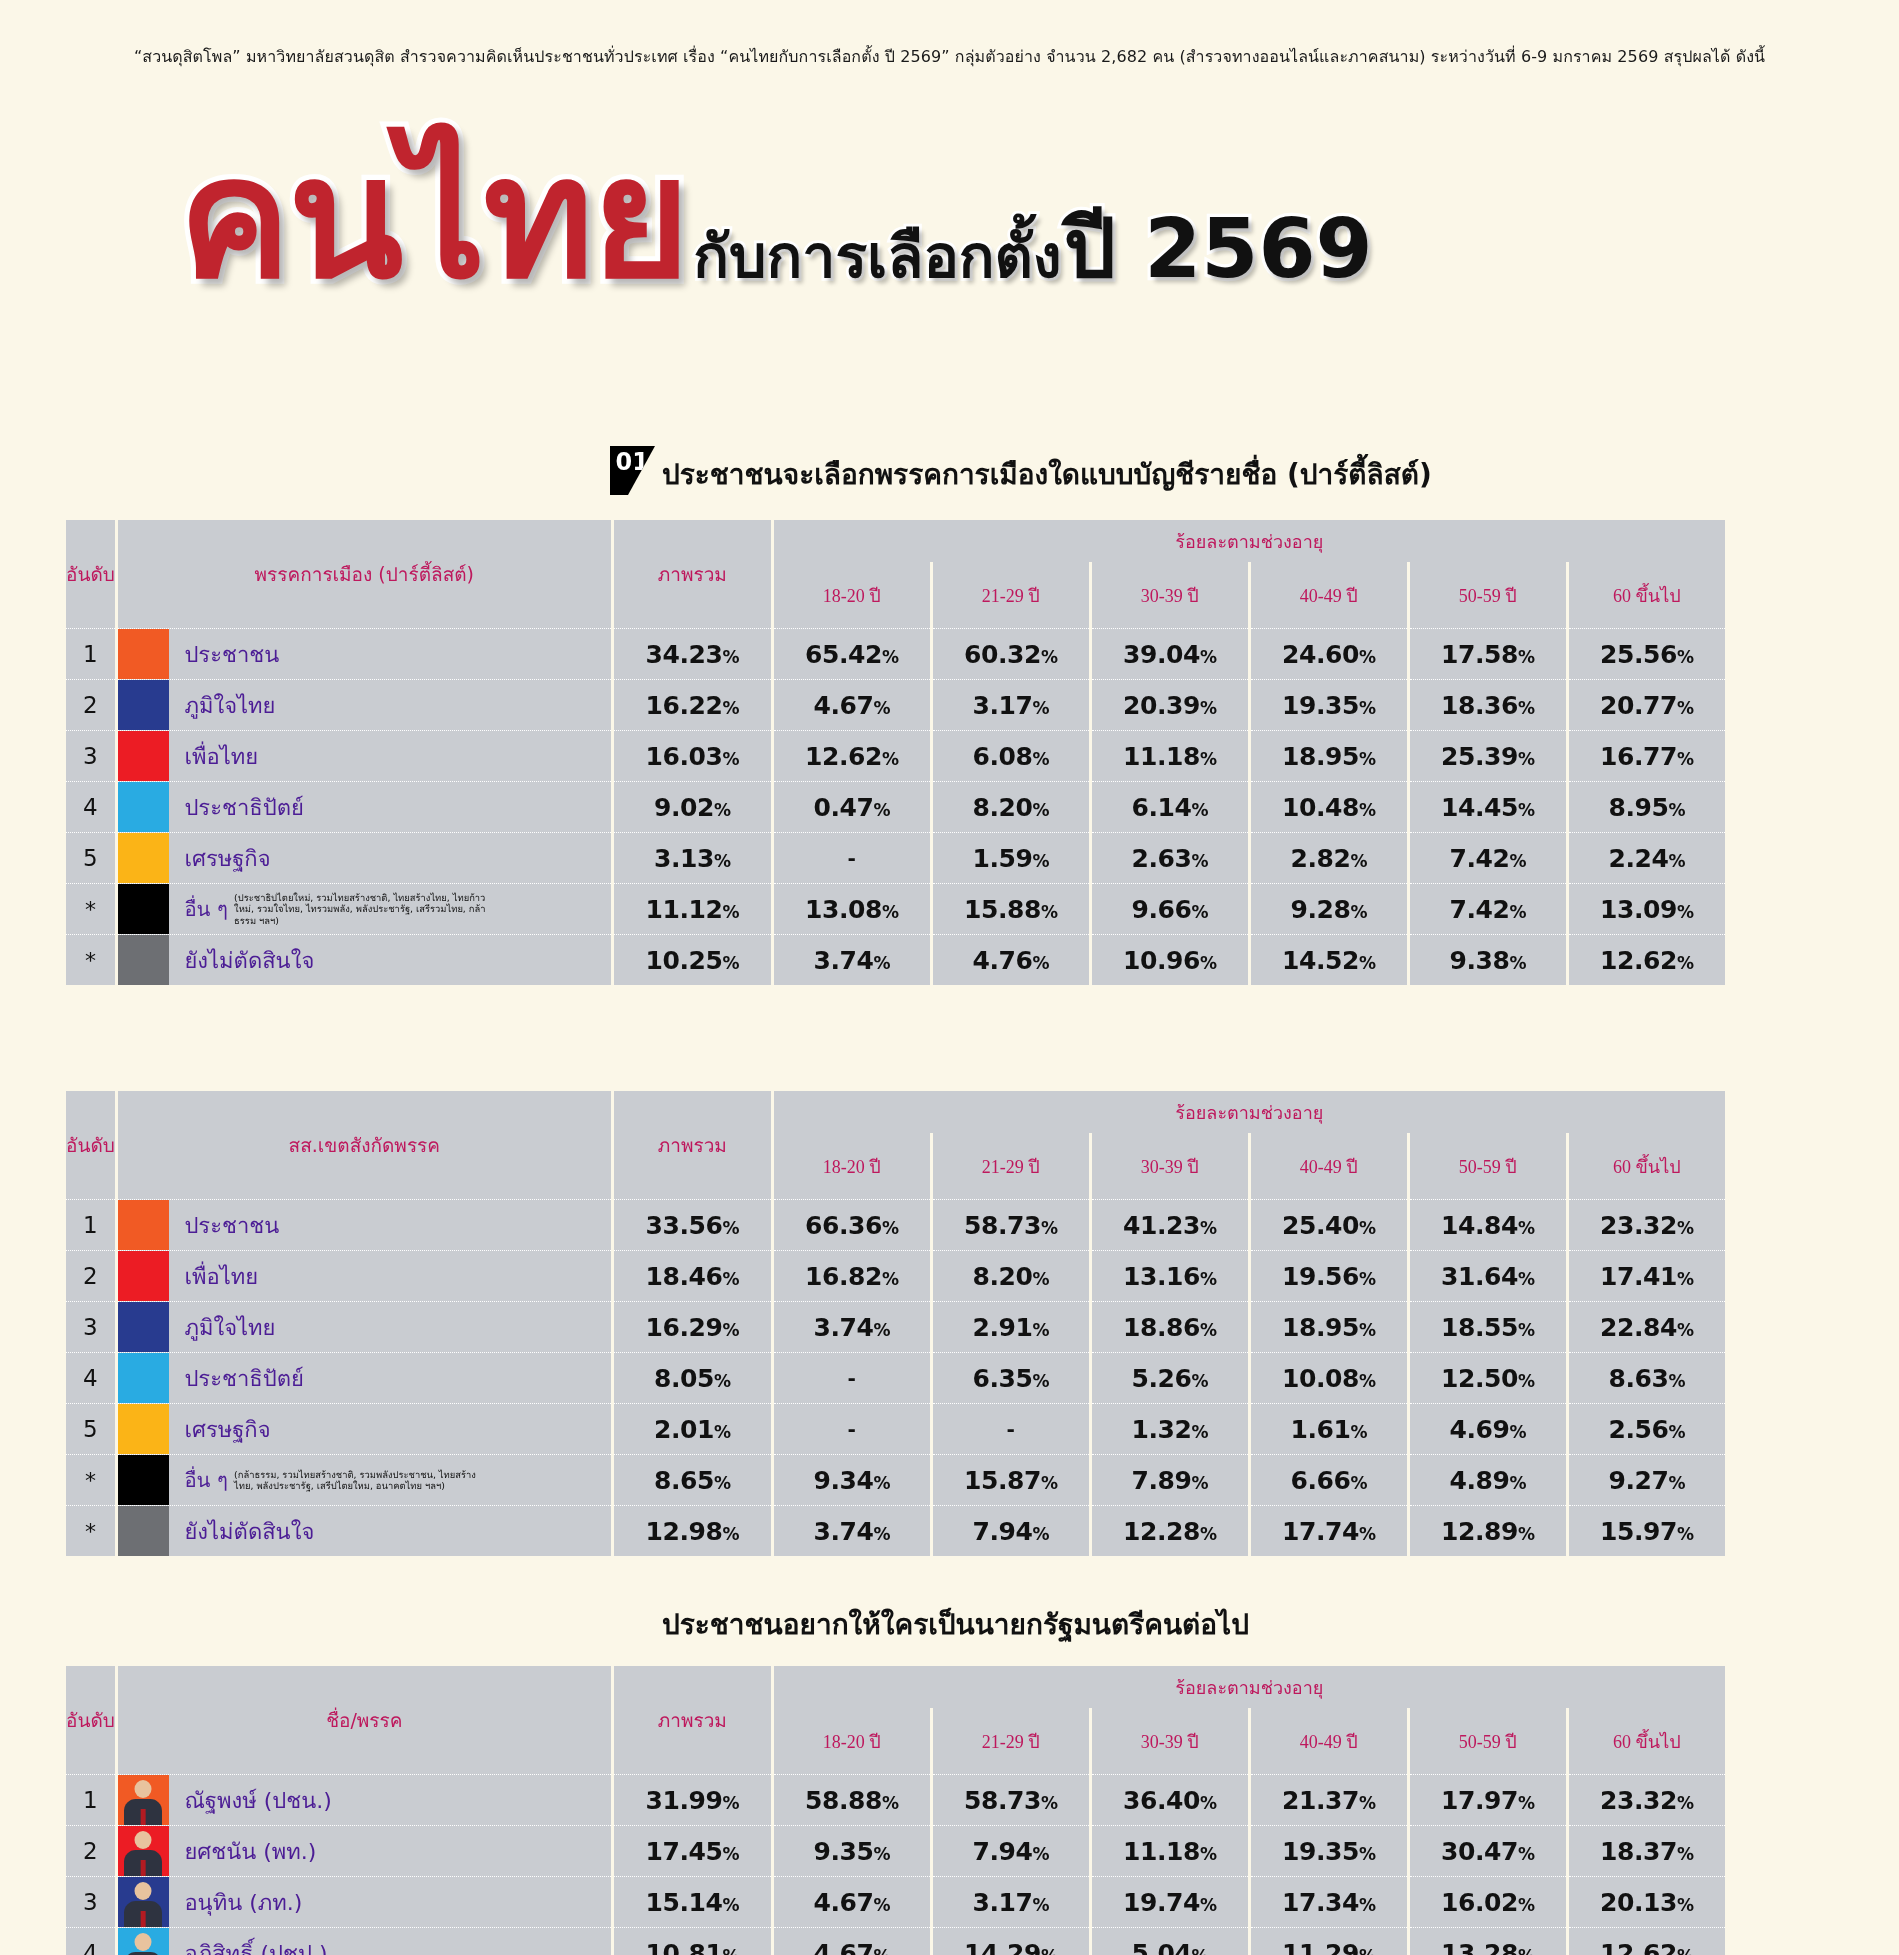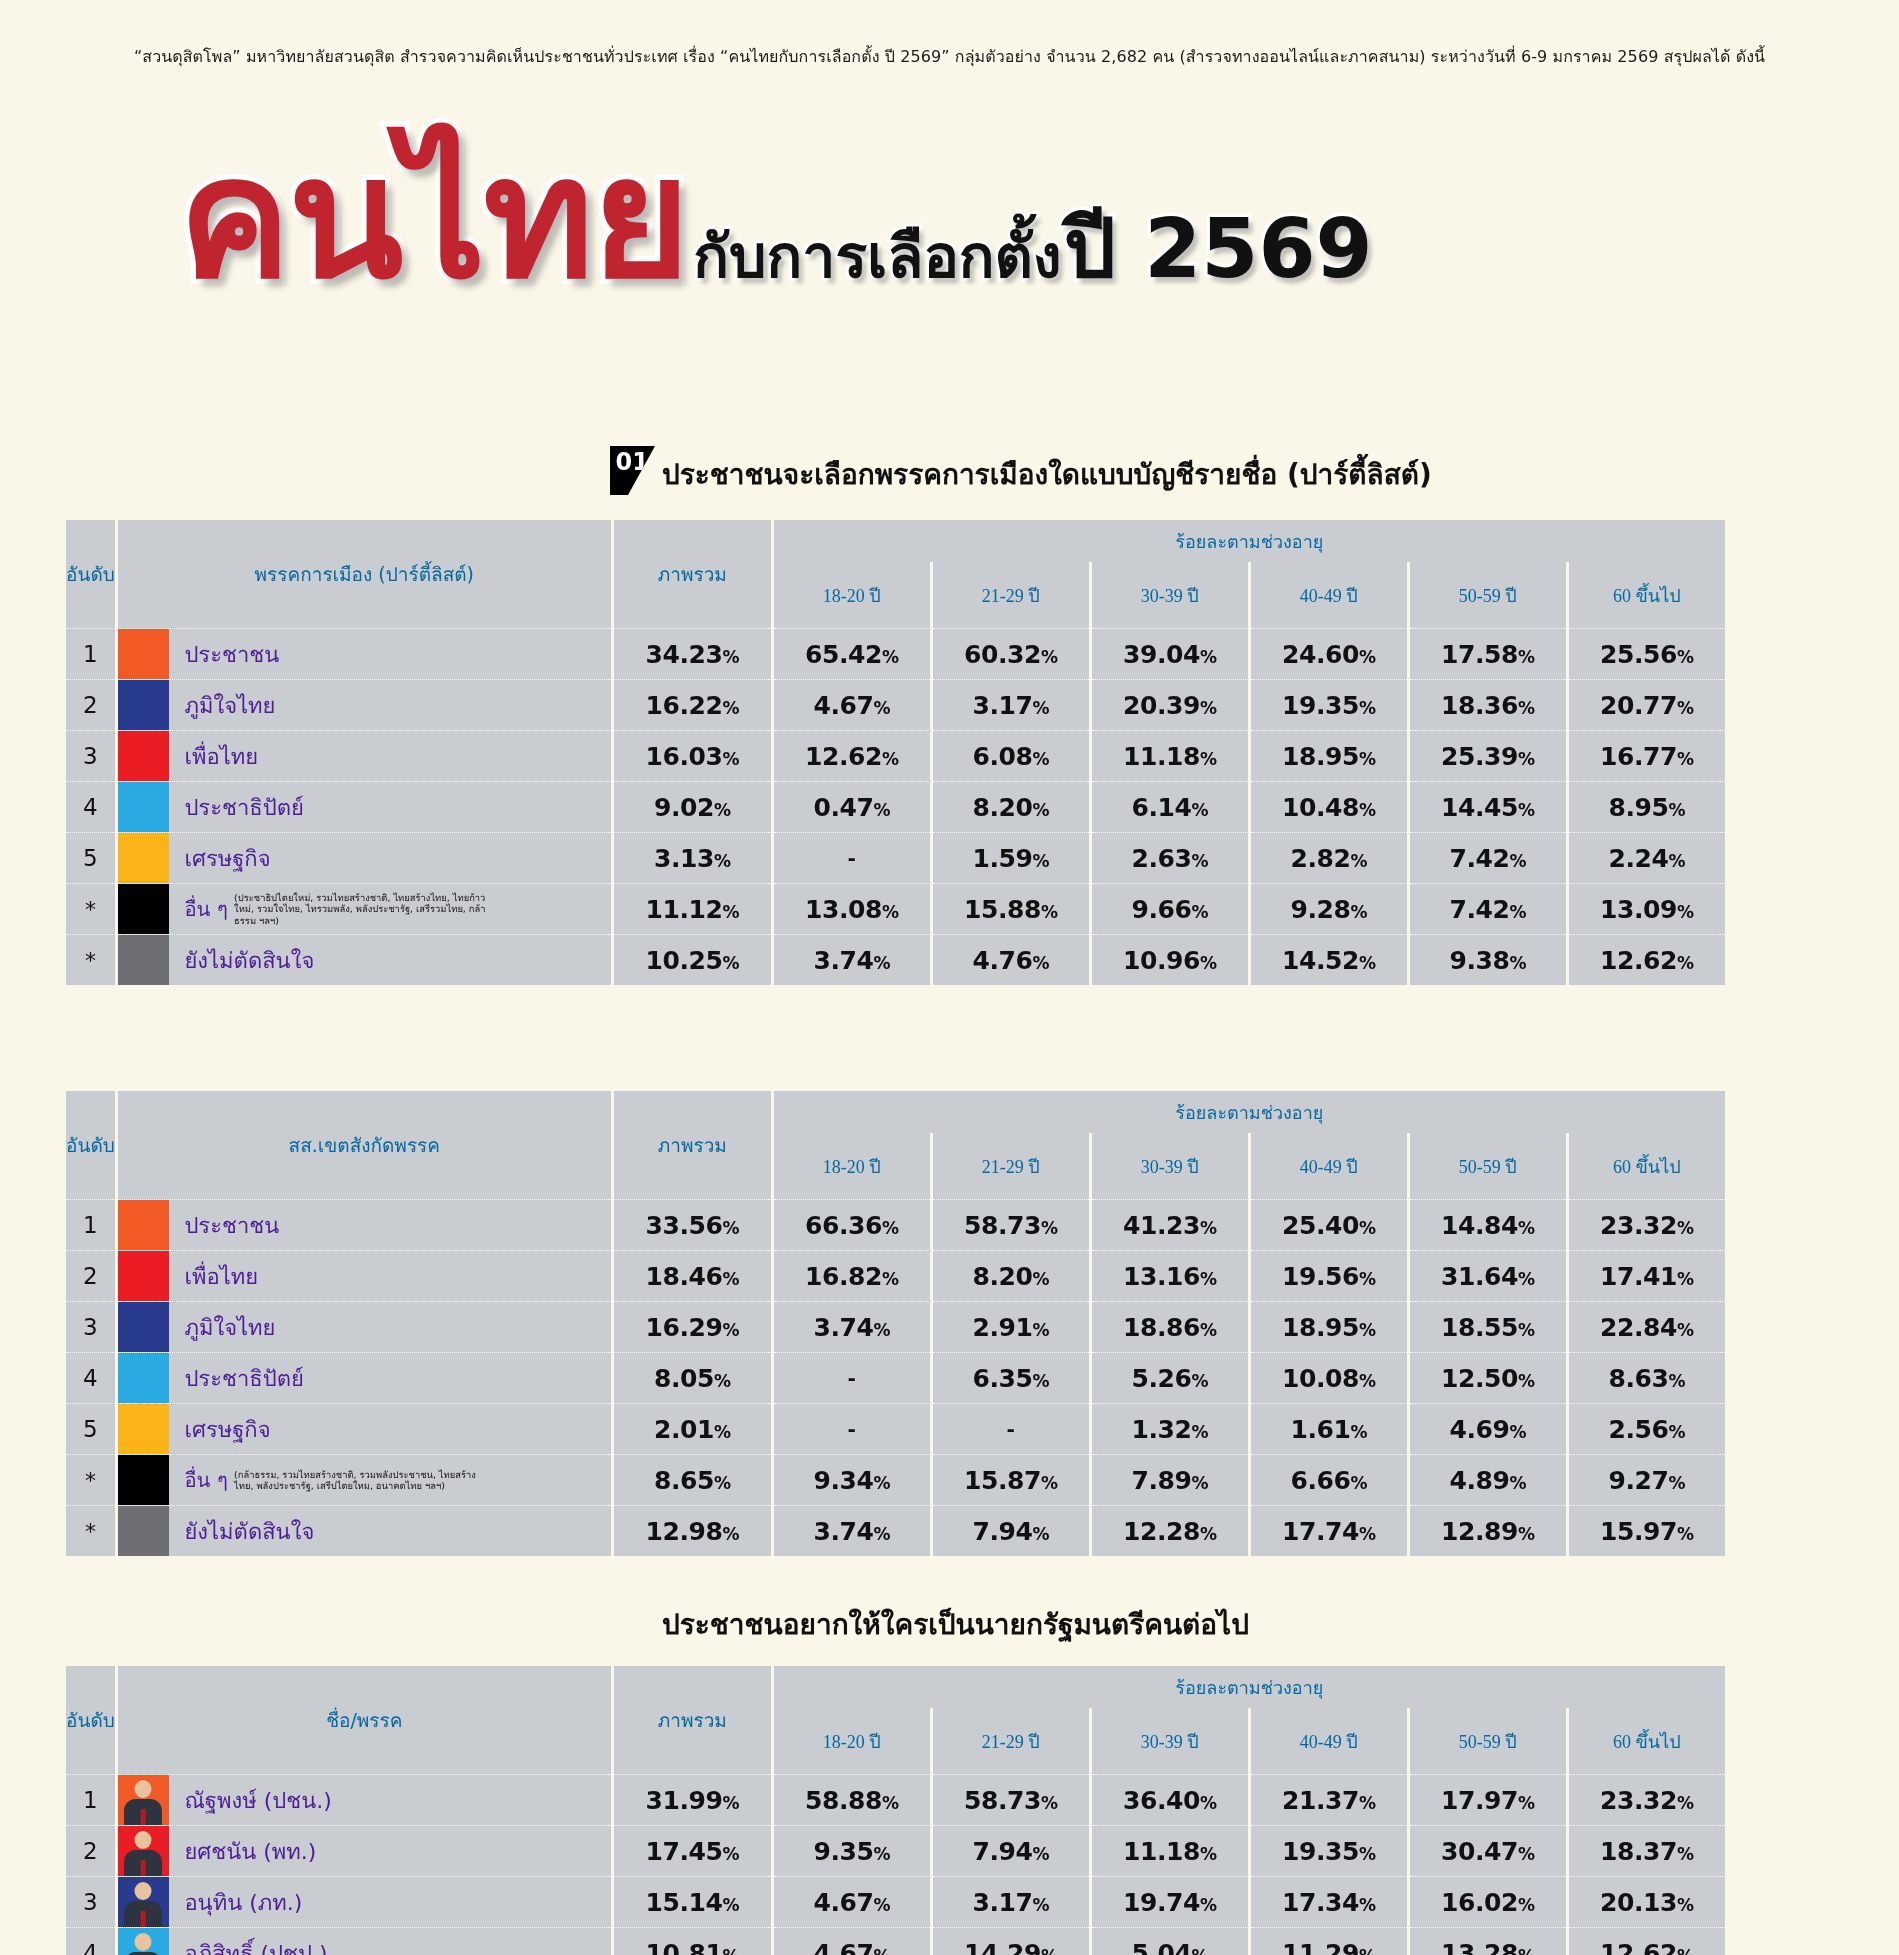--- a/index.html
+++ b/index.html
@@ -48,21 +48,21 @@
 
   
   .tbl { position:absolute; }
   .tbl table { border-collapse: separate; border-spacing: 3.5px 0; }
   .tbl th, .tbl td { background:#c9ccd1; padding:0; }
   .th-rank    { width: 44px; }
   .th-name    { width: 493px; }
   .th-overall { width: 157px; }
   .th-age     { width: 156px; }
 
-  .hdr-cell { font-size: 19px; font-weight: 400; color:#0369a1; text-align:center; vertical-align: middle; }
+  .hdr-cell { font-size: 19px; font-weight: 400; color:#be185d; text-align:center; vertical-align: middle; }
   .hdr-group { height: 42px; font-size: 18px; }
   .hdr-age { height: 66px; font-size: 18px; font-family: Liberation Serif, serif; }
 
   .row td { height: 50px; vertical-align: middle; position: relative; }
   .row td.cell-sep { border-top: 1.6px dotted #ffffff; }
   .rank { text-align:center; font-size: 23px; color:#111; }
   .namecell { padding-left: 0; }
   .nameflex { display:flex; align-items:center; height: 100%; }
   .swatch { width: 51px; height: 50px; flex: 0 0 auto; }
   .pname { font-size: 22px; color:#4c1d95; margin-left: 15.6px; white-space:nowrap; }

